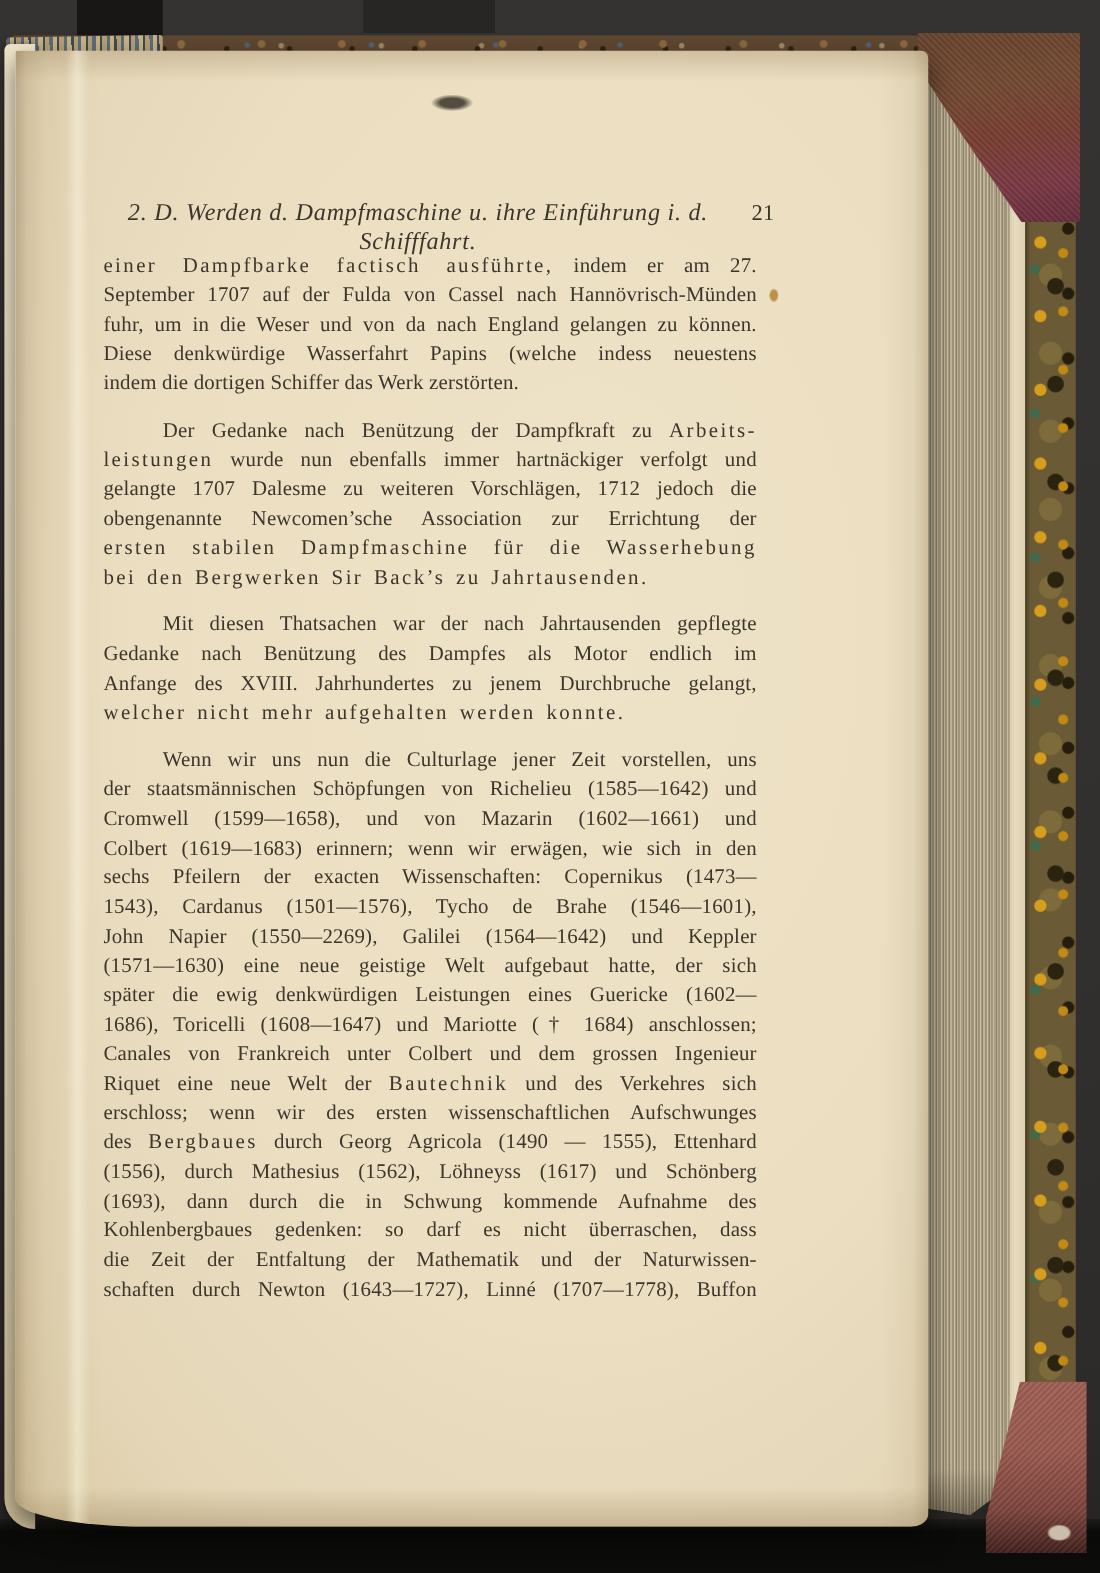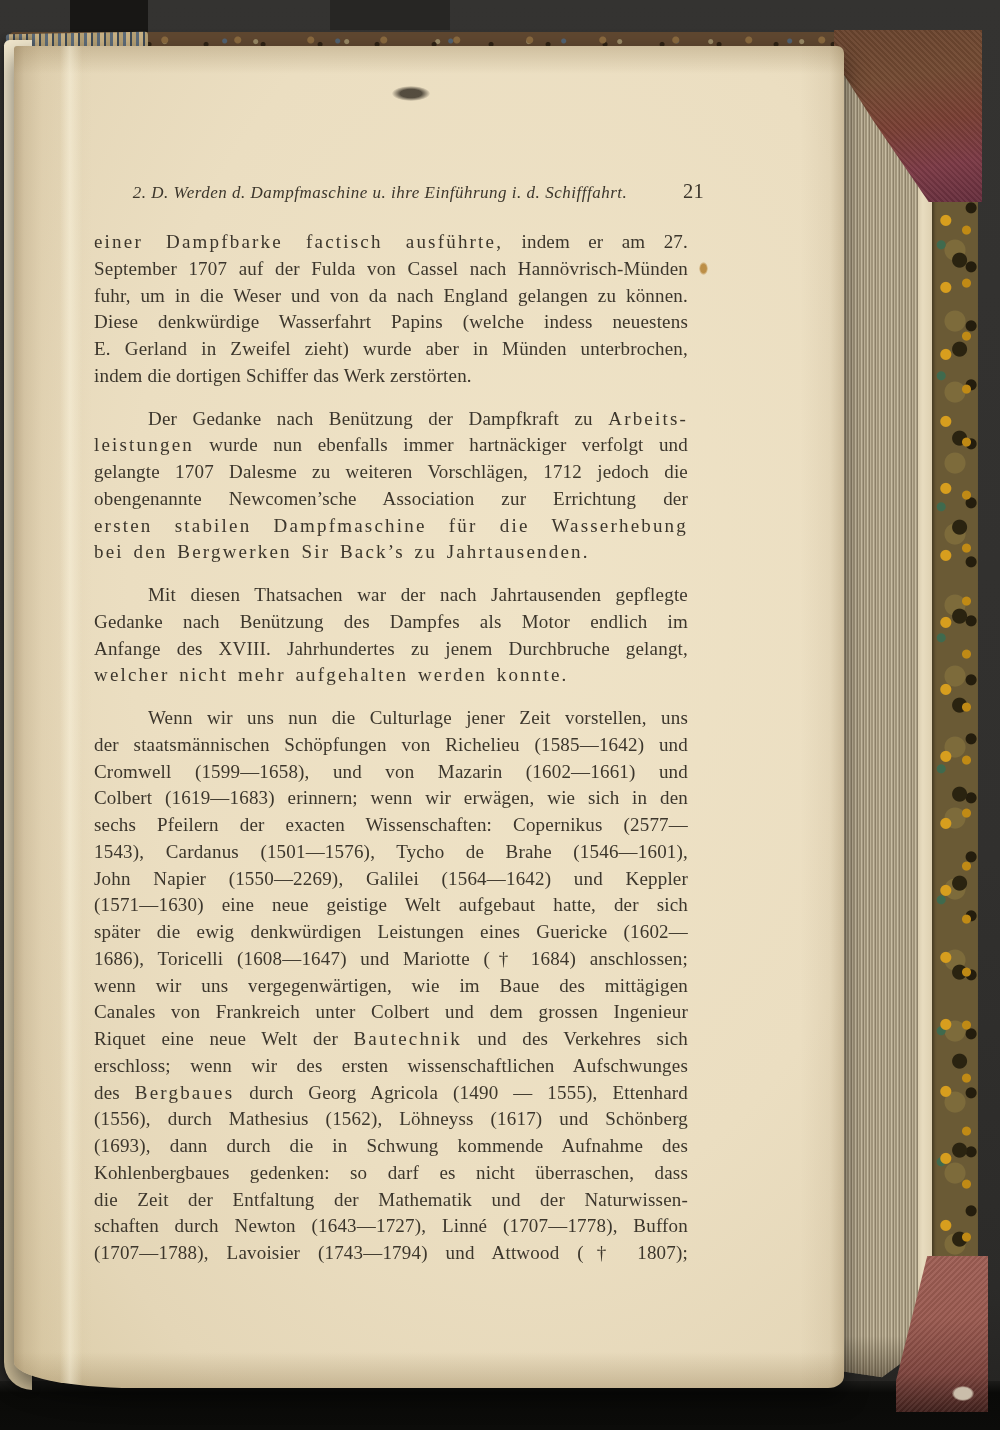--- a/index.html
+++ b/index.html
@@ -83,21 +83,21 @@
     box-shadow:0 10px 22px rgba(0,0,0,.5);
   }
   .ink-smudge{position:absolute;left:392px;top:86px;width:38px;height:15px;z-index:11;
     background:radial-gradient(ellipse, rgba(58,51,40,.85) 0 40%, rgba(58,51,40,0) 72%);border-radius:50%;}
   .stain-fleck{position:absolute;left:699px;top:262px;width:9px;height:13px;z-index:11;
     background:radial-gradient(ellipse, rgba(176,122,40,.8) 0 45%, rgba(176,122,40,0) 75%);border-radius:50%;}
   
   .text-block{position:absolute;left:78px;top:180px;width:626px;z-index:10;
     color:#3c362c; font-size:19px; letter-spacing:.01em;}
   .page-header{display:flex;align-items:baseline;height:27px;margin-bottom:22px;}
-  .header-title{flex:1;text-align:center;font-style:italic;font-size:17px;letter-spacing:.03em;padding-left:30px;}
+  .header-title{flex:1;text-align:center;font-style:italic;font-size:22px;letter-spacing:.03em;padding-left:30px;}
   .page-number{width:52px;text-align:right;font-size:20.5px;}
   .para{margin:16px;}
   .line{height:26.75px;line-height:26.75px;text-align:justify;text-align-last:justify;overflow:hidden;}
   .line.nj{text-align-last:left;}
   .line.first{text-indent:54px;}
   .sp{letter-spacing:.115em;word-spacing:.15em;}
 </style>
 </head>
 <body>
 
@@ -126,21 +126,20 @@
     <div class="page-header">
       <span class="header-title">2. D. Werden d. Dampfmaschine u. ihre Einführung i. d. Schifffahrt.</span>
       <span class="page-number">21</span>
     </div>
     <div>
         <div class="para">
           <div class="line"><span class="sp">einer Dampfbarke factisch ausführte,</span><span> indem er am 27.</span></div>
           <div class="line"><span>September 1707 auf der Fulda von Cassel nach Hannövrisch-Münden</span></div>
           <div class="line"><span>fuhr, um in die Weser und von da nach England gelangen zu können.</span></div>
           <div class="line"><span>Diese denkwürdige Wasserfahrt Papins (welche indess neuestens</span></div>
-          <div class="line"><span>E. Gerland in Zweifel zieht) wurde aber in Münden unterbrochen,</span></div>
           <div class="line nj"><span>indem die dortigen Schiffer das Werk zerstörten.</span></div>
         </div>
         <div class="para">
           <div class="line first"><span>Der Gedanke nach Benützung der Dampfkraft zu </span><span class="sp">Arbeits-</span></div>
           <div class="line"><span class="sp">leistungen</span><span> wurde nun ebenfalls immer hartnäckiger verfolgt und</span></div>
           <div class="line"><span>gelangte 1707 Dalesme zu weiteren Vorschlägen, 1712 jedoch die</span></div>
           <div class="line"><span>obengenannte Newcomen’sche Association zur Errichtung der</span></div>
           <div class="line"><span class="sp">ersten stabilen Dampfmaschine für die Wasserhebung</span></div>
           <div class="line nj"><span class="sp">bei den Bergwerken Sir Back’s zu Jahrtausenden.</span></div>
         </div>
@@ -148,33 +147,31 @@
           <div class="line first"><span>Mit diesen Thatsachen war der nach Jahrtausenden gepflegte</span></div>
           <div class="line"><span>Gedanke nach Benützung des Dampfes als Motor endlich im</span></div>
           <div class="line"><span>Anfange des XVIII. Jahrhundertes zu jenem Durchbruche gelangt,</span></div>
           <div class="line nj"><span class="sp">welcher nicht mehr aufgehalten werden konnte.</span></div>
         </div>
         <div class="para">
           <div class="line first"><span>Wenn wir uns nun die Culturlage jener Zeit vorstellen, uns</span></div>
           <div class="line"><span>der staatsmännischen Schöpfungen von Richelieu (1585—1642) und</span></div>
           <div class="line"><span>Cromwell (1599—1658), und von Mazarin (1602—1661) und</span></div>
           <div class="line"><span>Colbert (1619—1683) erinnern; wenn wir erwägen, wie sich in den</span></div>
-          <div class="line"><span>sechs Pfeilern der exacten Wissenschaften: Copernikus (2577—</span></div>
+          <div class="line"><span>sechs Pfeilern der exacten Wissenschaften: Copernikus (1473—</span></div>
           <div class="line"><span>1543), Cardanus (1501—1576), Tycho de Brahe (1546—1601),</span></div>
           <div class="line"><span>John Napier (1550—2269), Galilei (1564—1642) und Keppler</span></div>
           <div class="line"><span>(1571—1630) eine neue geistige Welt aufgebaut hatte, der sich</span></div>
           <div class="line"><span>später die ewig denkwürdigen Leistungen eines Guericke (1602—</span></div>
           <div class="line"><span>1686), Toricelli (1608—1647) und Mariotte († 1684) anschlossen;</span></div>
-          <div class="line"><span>wenn wir uns vergegenwärtigen, wie im Baue des mittägigen</span></div>
           <div class="line"><span>Canales von Frankreich unter Colbert und dem grossen Ingenieur</span></div>
           <div class="line"><span>Riquet eine neue Welt der </span><span class="sp">Bautechnik</span><span> und des Verkehres sich</span></div>
           <div class="line"><span>erschloss; wenn wir des ersten wissenschaftlichen Aufschwunges</span></div>
           <div class="line"><span>des </span><span class="sp">Bergbaues</span><span> durch Georg Agricola (1490 — 1555), Ettenhard</span></div>
           <div class="line"><span>(1556), durch Mathesius (1562), Löhneyss (1617) und Schönberg</span></div>
           <div class="line"><span>(1693), dann durch die in Schwung kommende Aufnahme des</span></div>
           <div class="line"><span>Kohlenbergbaues gedenken: so darf es nicht überraschen, dass</span></div>
           <div class="line"><span>die Zeit der Entfaltung der Mathematik und der Naturwissen-</span></div>
           <div class="line"><span>schaften durch Newton (1643—1727), Linné (1707—1778), Buffon</span></div>
-          <div class="line"><span>(1707—1788), Lavoisier (1743—1794) und Attwood († 1807);</span></div>
         </div>
       </div>
   </div>
 </div>
 
 </body></html>

